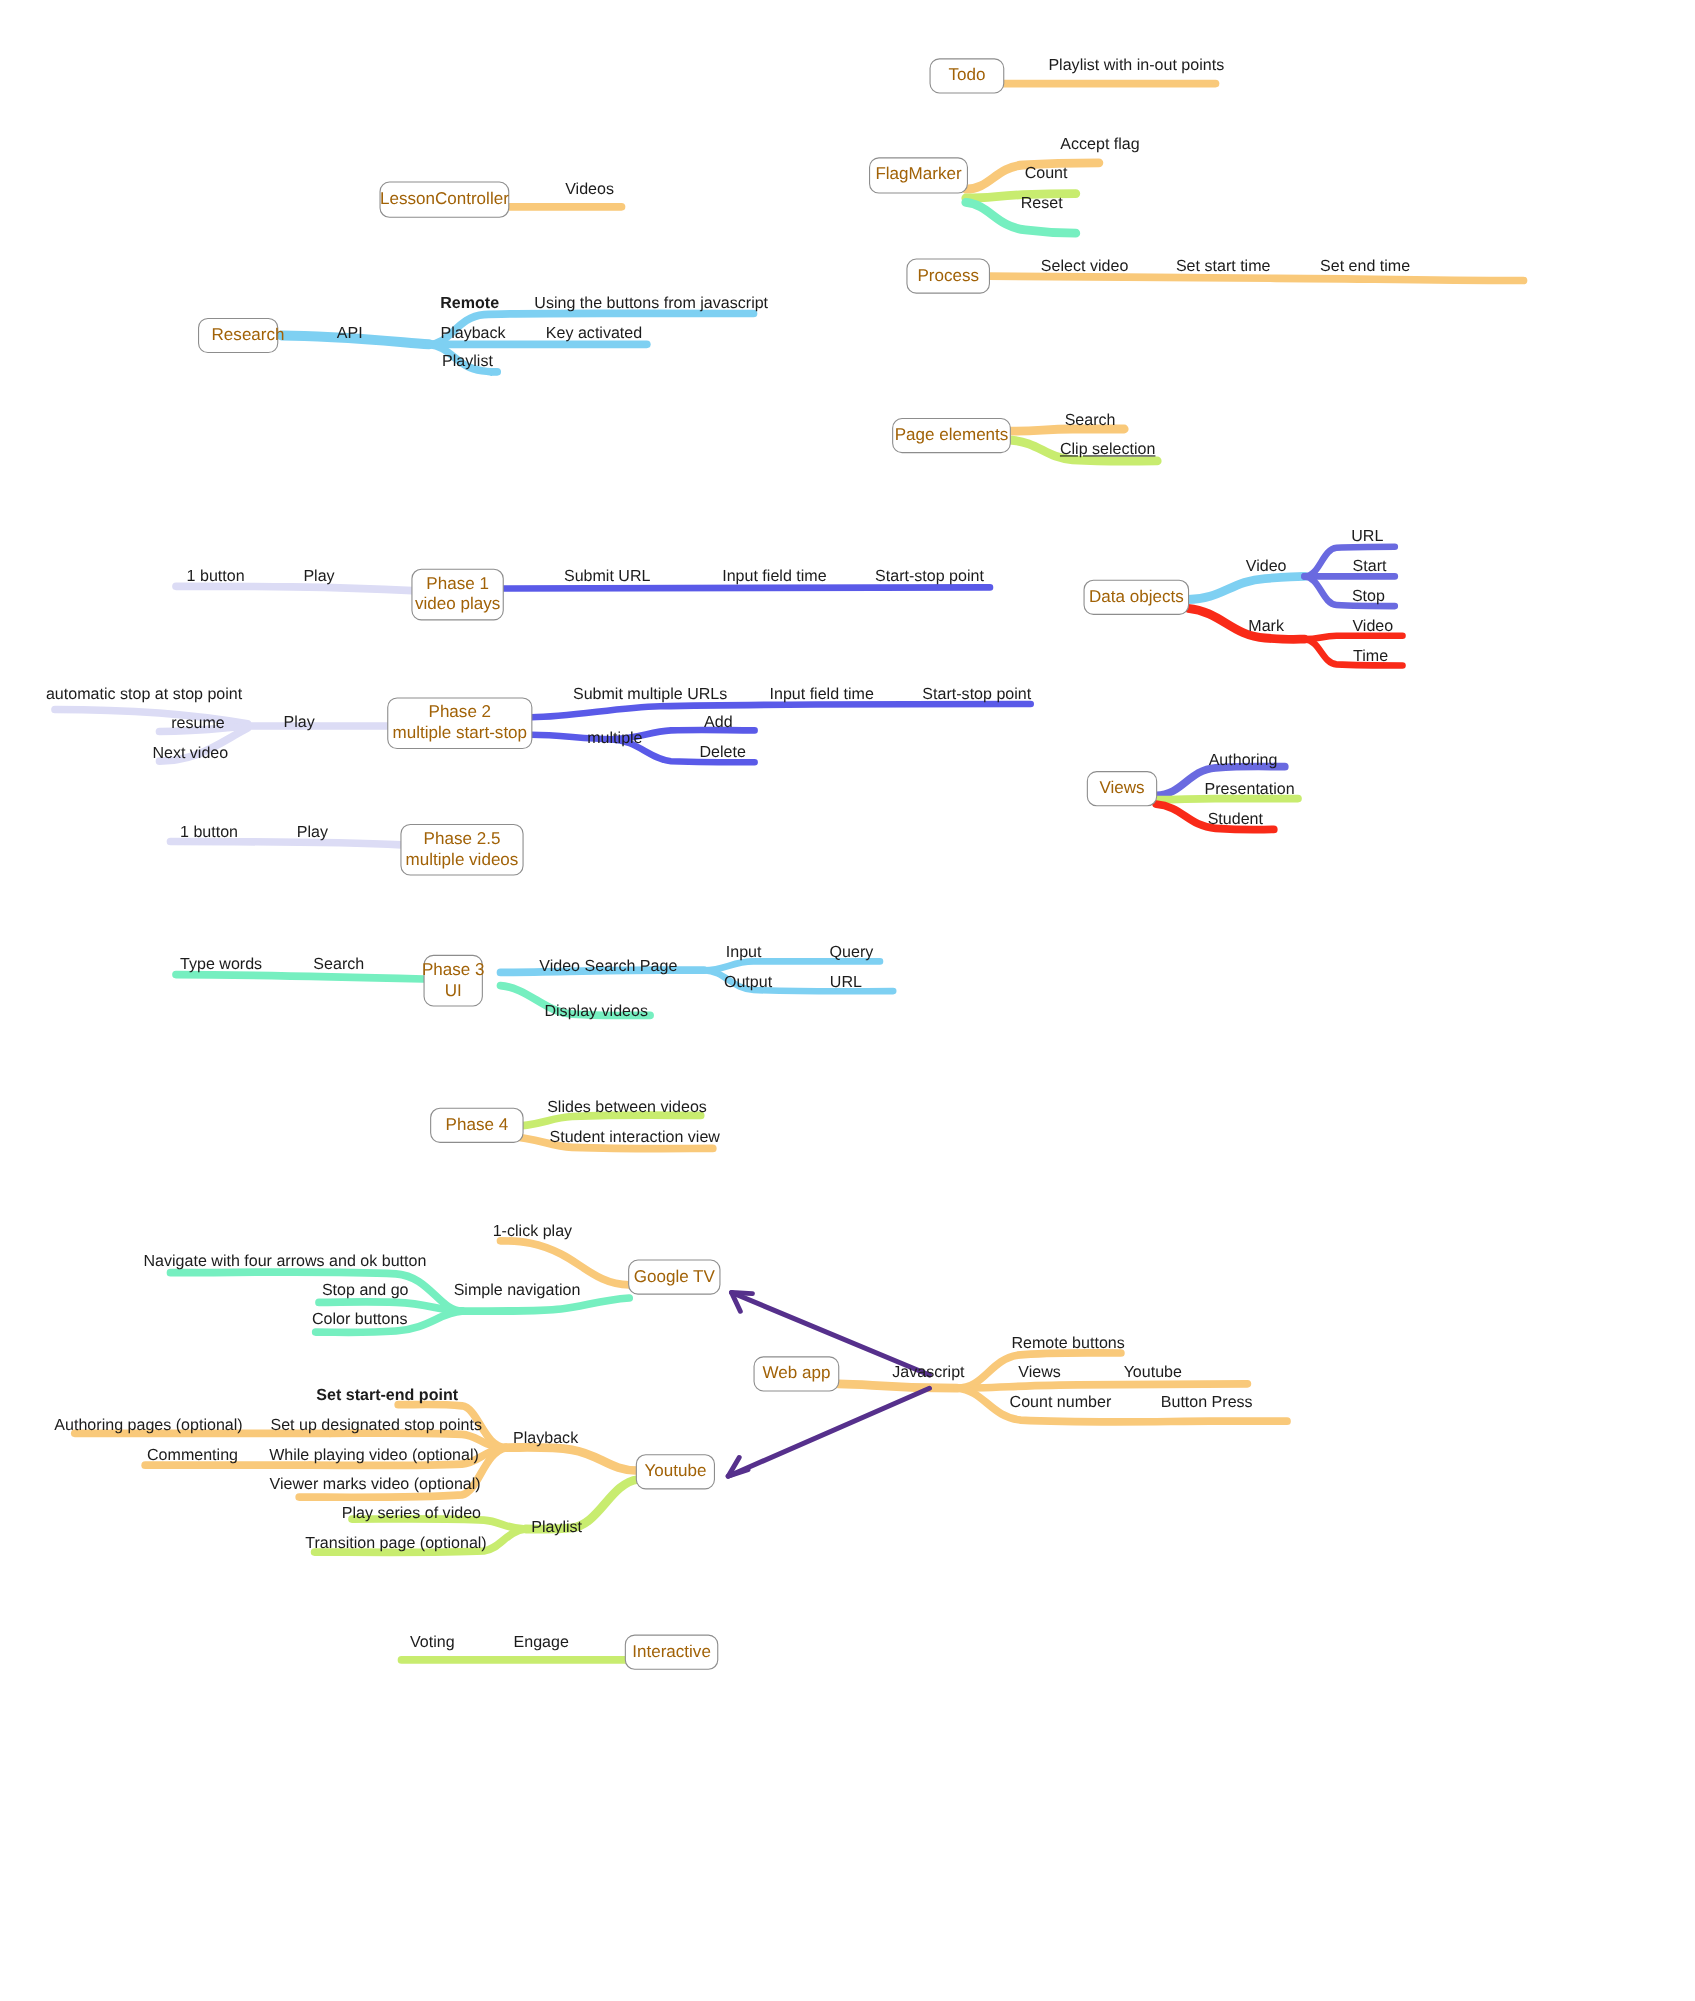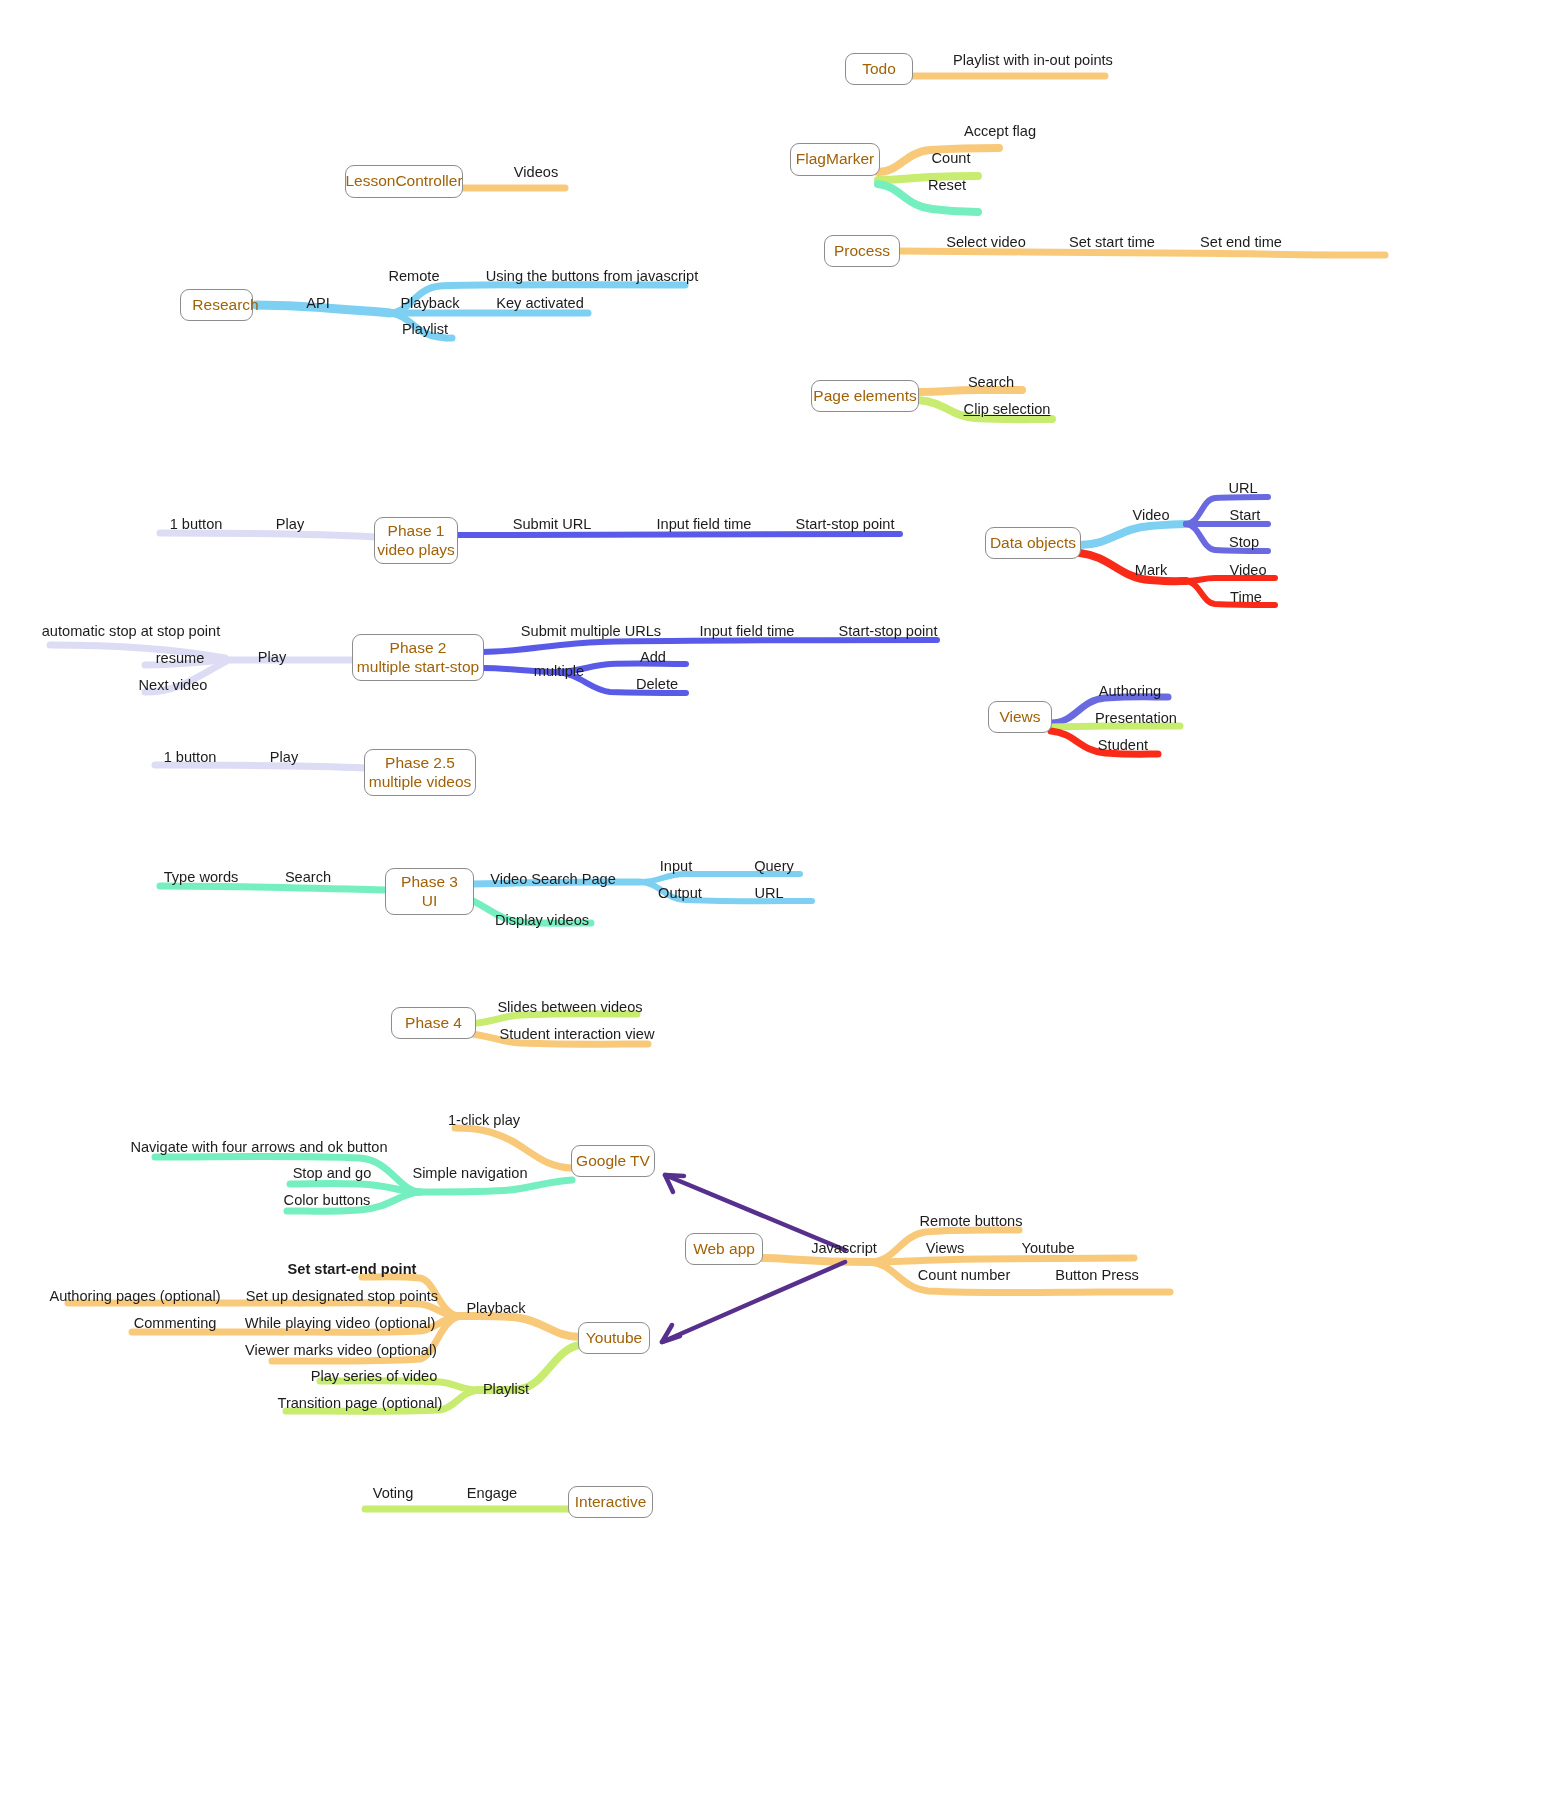--- a/index.html
+++ b/index.html
@@ -135,42 +135,42 @@
   <div class="node" style="left:180px;top:289px;width:73px;height:32px;padding-left:27px;">Research</div>
   <div class="node" style="left:811px;top:380px;width:108px;height:32px;">Page elements</div>
   <div class="node" style="left:374px;top:517px;width:84px;height:47px;">Phase 1
 video plays</div>
   <div class="node" style="left:985px;top:527px;width:96px;height:32px;">Data objects</div>
   <div class="node" style="left:352px;top:634px;width:132px;height:47px;">Phase 2
 multiple start-stop</div>
   <div class="node" style="left:988px;top:701px;width:64px;height:32px;">Views</div>
   <div class="node" style="left:364px;top:749px;width:112px;height:47px;">Phase 2.5
 multiple videos</div>
-  <div class="node" style="left:385px;top:868px;width:89px;height:47px;">Phase 3
+  <div class="node" style="left:385px;top:868px;width:54px;height:47px;">Phase 3
 UI</div>
   <div class="node" style="left:391px;top:1007px;width:85px;height:32px;">Phase 4</div>
   <div class="node" style="left:571px;top:1145px;width:84px;height:32px;">Google TV</div>
   <div class="node" style="left:685px;top:1233px;width:78px;height:32px;">Web app</div>
   <div class="node" style="left:578px;top:1322px;width:72px;height:32px;">Youtube</div>
   <div class="node" style="left:568px;top:1486px;width:85px;height:32px;">Interactive</div>
 
   <div class="lbl c" style="left:1033px;top:53px;">Playlist with in-out points</div>
 
   <div class="lbl c" style="left:1000px;top:124px;">Accept flag</div>
   <div class="lbl c" style="left:951px;top:151px;">Count</div>
   <div class="lbl c" style="left:947px;top:178px;">Reset</div>
 
   <div class="lbl c" style="left:986px;top:235px;">Select video</div>
   <div class="lbl c" style="left:1112px;top:235px;">Set start time</div>
   <div class="lbl c" style="left:1241px;top:235px;">Set end time</div>
 
   <div class="lbl c" style="left:536px;top:165px;">Videos</div>
 
   <div class="lbl c" style="left:318px;top:296px;">API</div>
-  <div class="lbl c" style="left:414px;top:269px;">Remote</div>
+  <div class="lbl c" style="left:427px;top:269px;font-weight:bold;">Remote</div>
   <div class="lbl c" style="left:592px;top:269px;">Using the buttons from javascript</div>
   <div class="lbl c" style="left:430px;top:296px;">Playback</div>
   <div class="lbl c" style="left:540px;top:296px;">Key activated</div>
   <div class="lbl c" style="left:425px;top:322px;">Playlist</div>
 
   <div class="lbl c" style="left:991px;top:375px;">Search</div>
   <div class="lbl c" style="left:1007px;top:402px;text-decoration:underline;">Clip selection</div>
 
   <div class="lbl c" style="left:196px;top:517px;">1 button</div>
   <div class="lbl c" style="left:290px;top:517px;">Play</div>

